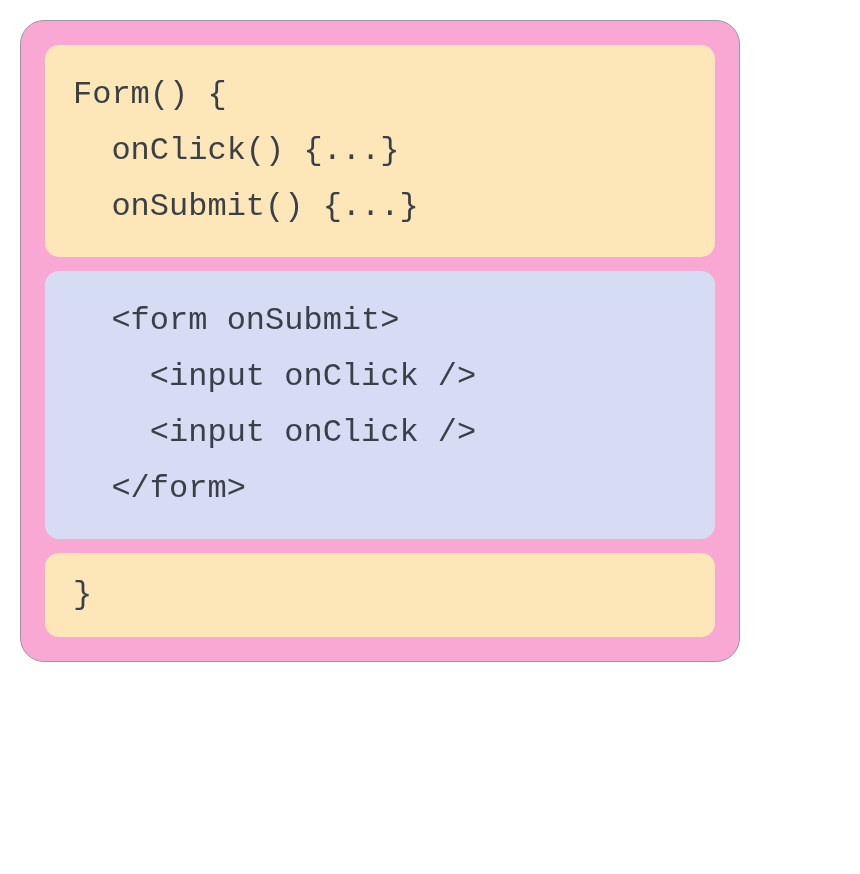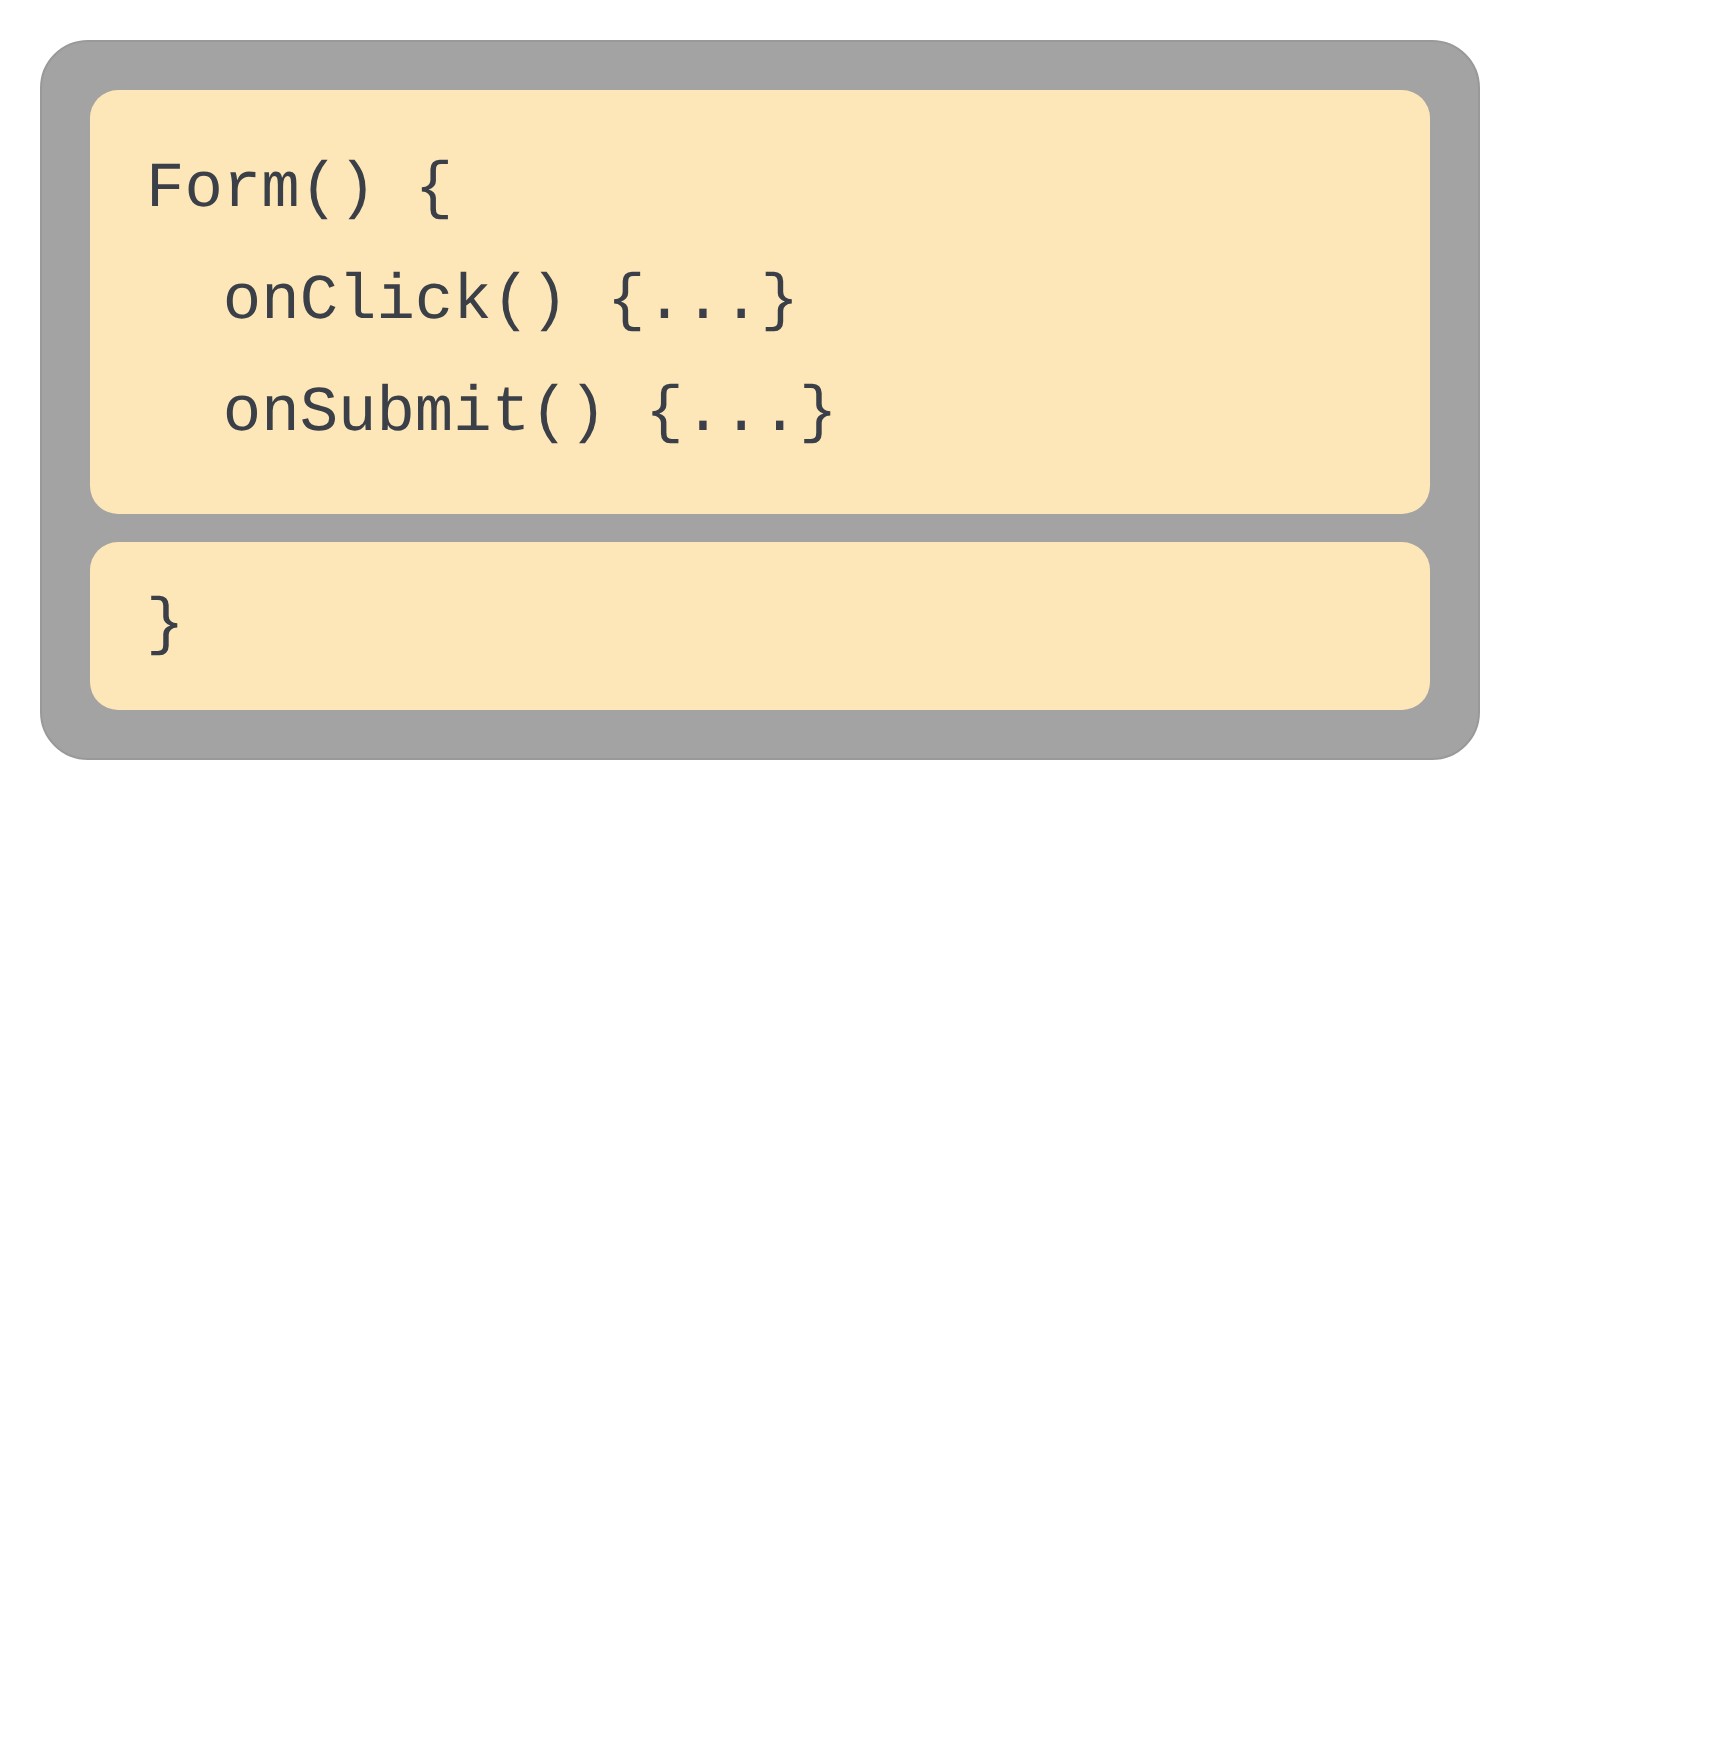--- a/index.html
+++ b/index.html
@@ -7,21 +7,21 @@
       padding: 0;
       box-sizing: border-box;
     }
     body {
       background: #ffffff;
       font-family: 'SF Mono', 'Monaco', 'Consolas', 'Courier New', monospace;
       padding: 20px;
     }
     .container {
       width: 720px;
-      background: #a3a3a3;
+      background: #f9a8d4;
       border-radius: 24px;
       padding: 24px;
       border: 1px solid #999;
     }
     .block {
       border-radius: 14px;
       padding: 22px 28px;
       font-size: 32px;
       line-height: 1.75;
       color: #3b3f47;
@@ -43,14 +43,18 @@
       padding: 14px 28px;
     }
   </style>
 </head>
 <body>
 
 <div class="container">
   <div class="block block-yellow"><span>Form() {</span>
 <span>  onClick() {...}</span>
 <span>  onSubmit() {...}</span></div>
+  <div class="block block-blue"><span>  &lt;form onSubmit&gt;</span>
+<span>    &lt;input onClick /&gt;</span>
+<span>    &lt;input onClick /&gt;</span>
+<span>  &lt;/form&gt;</span></div>
   <div class="block block-yellow block-small"><span>}</span></div>
 </div>
 
 </body></html>

